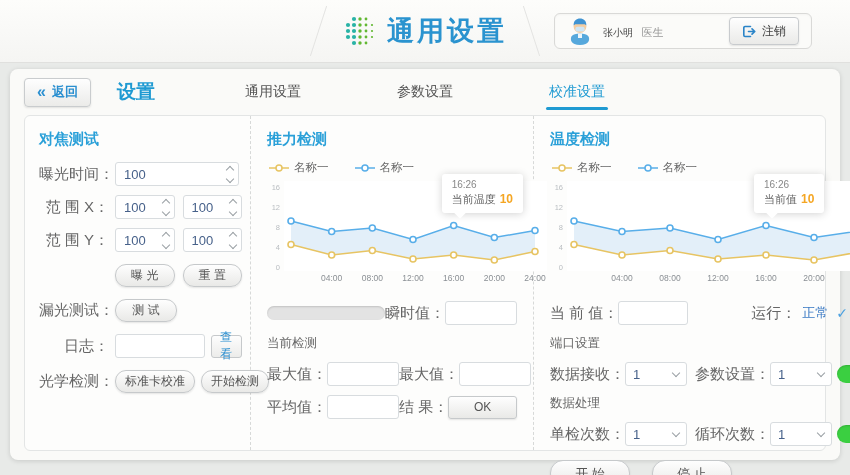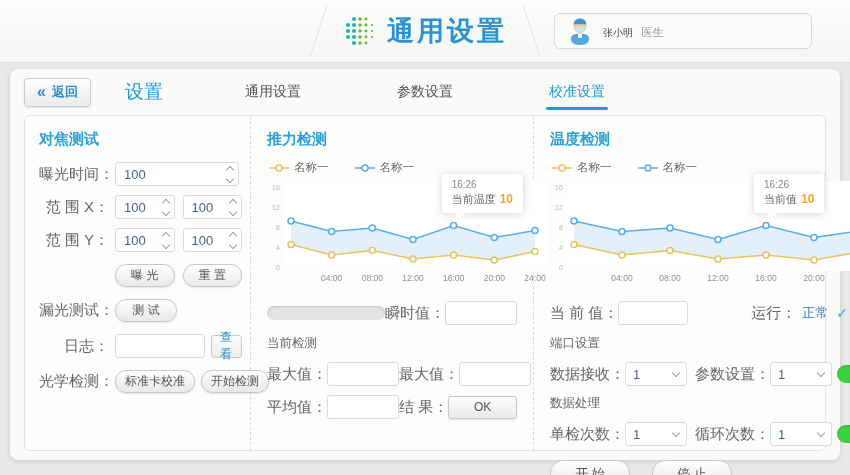--- a/index.html
+++ b/index.html
@@ -32,21 +32,21 @@
   .logout{margin-left:auto;display:flex;align-items:center;gap:6px;height:26px;padding:0 12px;
     border:1px solid #c8cbce;border-radius:4px;background:linear-gradient(#fefefe,#eaeae8);
     box-shadow:0 1px 2px rgba(0,0,0,.1);font-size:12px;color:#444;cursor:pointer;}
   
   .card{margin:6px 10px 0;background:#fafaf8;border-radius:8px;box-shadow:0 1px 5px rgba(0,0,0,.14);padding-bottom:9px;}
   .nav{position:relative;display:flex;align-items:center;height:46px;padding:0 14px;}
   .back-btn{display:flex;align-items:center;gap:6px;height:27px;padding:0 12px;cursor:pointer;
     border:1px solid #c9ccce;border-radius:4px;background:linear-gradient(#fefefe,#ebebe9);
     box-shadow:0 1px 2px rgba(0,0,0,.1);color:#2a8fd0;font-size:13px;font-weight:bold;}
   .back-icon{font-size:16px;line-height:1;}
-  .page-title{font-size:19px;font-weight:normal;color:#1f9ad2;margin-left:34px;}
+  .page-title{font-size:19px;font-weight:bold;color:#1f9ad2;margin-left:26px;}
   .tabs{position:absolute;left:50%;top:0;height:46px;transform:translateX(-50%);display:flex;gap:96px;align-items:center;}
   .tab{font-size:14px;color:#555;position:relative;cursor:pointer;white-space:nowrap;}
   .tab.active{color:#1f9ad2;}
   .tab.active::after{content:"";position:absolute;left:-3px;right:-3px;bottom:-9px;height:3px;background:#1f9ad2;border-radius:2px;}
   
   .content{display:flex;margin:0 14px;height:336px;border:1px solid #e3e5e5;border-radius:6px;background:#fdfdfc;box-sizing:border-box;}
   .col{box-sizing:border-box;padding:14px 16px;}
   .col1{width:226px;padding:14px 8px 14px 14px;border-right:1px dashed #d7d9d8;}
   .col2{width:283px;border-right:1px dashed #d7d9d8;}
   .col3{flex:1;}
@@ -139,20 +139,27 @@
     <svg width="26" height="28" viewBox="0 0 26 28">
       <path d="M13 28 C3.5 28 3 22 4.5 19.5 C6 17.2 9 16.5 13 16.5 C17 16.5 20 17.2 21.5 19.5 C23 22 22.5 28 13 28 Z" fill="#56a8dc"></path>
       <circle cx="13" cy="9.5" r="6.4" fill="#f3cda2"></circle>
       <path d="M6.6 8.6 C6.6 3.6 9.4 1.6 13 1.6 C16.6 1.6 19.4 3.6 19.4 8.6 L17.8 7.2 L8.2 7.2 Z" fill="#3f93d2"></path>
       <rect x="8.4" y="9.8" width="9.2" height="4.6" rx="2" fill="#cfe6f5"></rect>
       <rect x="11" y="16.5" width="4" height="4.5" fill="#eef6fb"></rect>
     </svg>
     <span>
       <span class="uname">张小明</span>
       <span class="urole">医生</span>
+    </span>
+    <span class="logout">
+      <svg width="14" height="13" viewBox="0 0 14 13">
+        <path d="M8.5 1.5 H3 A1.2 1.2 0 0 0 1.8 2.7 V10.3 A1.2 1.2 0 0 0 3 11.5 H8.5" fill="none" stroke="#2a84c8" stroke-width="1.6" stroke-linecap="round"></path>
+        <path d="M6.5 6.5 H12.2 M10 3.8 L12.8 6.5 L10 9.2" fill="none" stroke="#2a84c8" stroke-width="1.6" stroke-linecap="round" stroke-linejoin="round"></path>
+      </svg>
+      <span>注销</span>
     </span>
   </div>
 </div>
 
 <div class="card">
 
   <div class="nav">
     <span class="back-btn">
       <span class="back-icon">«</span>
       <span>返回</span>

